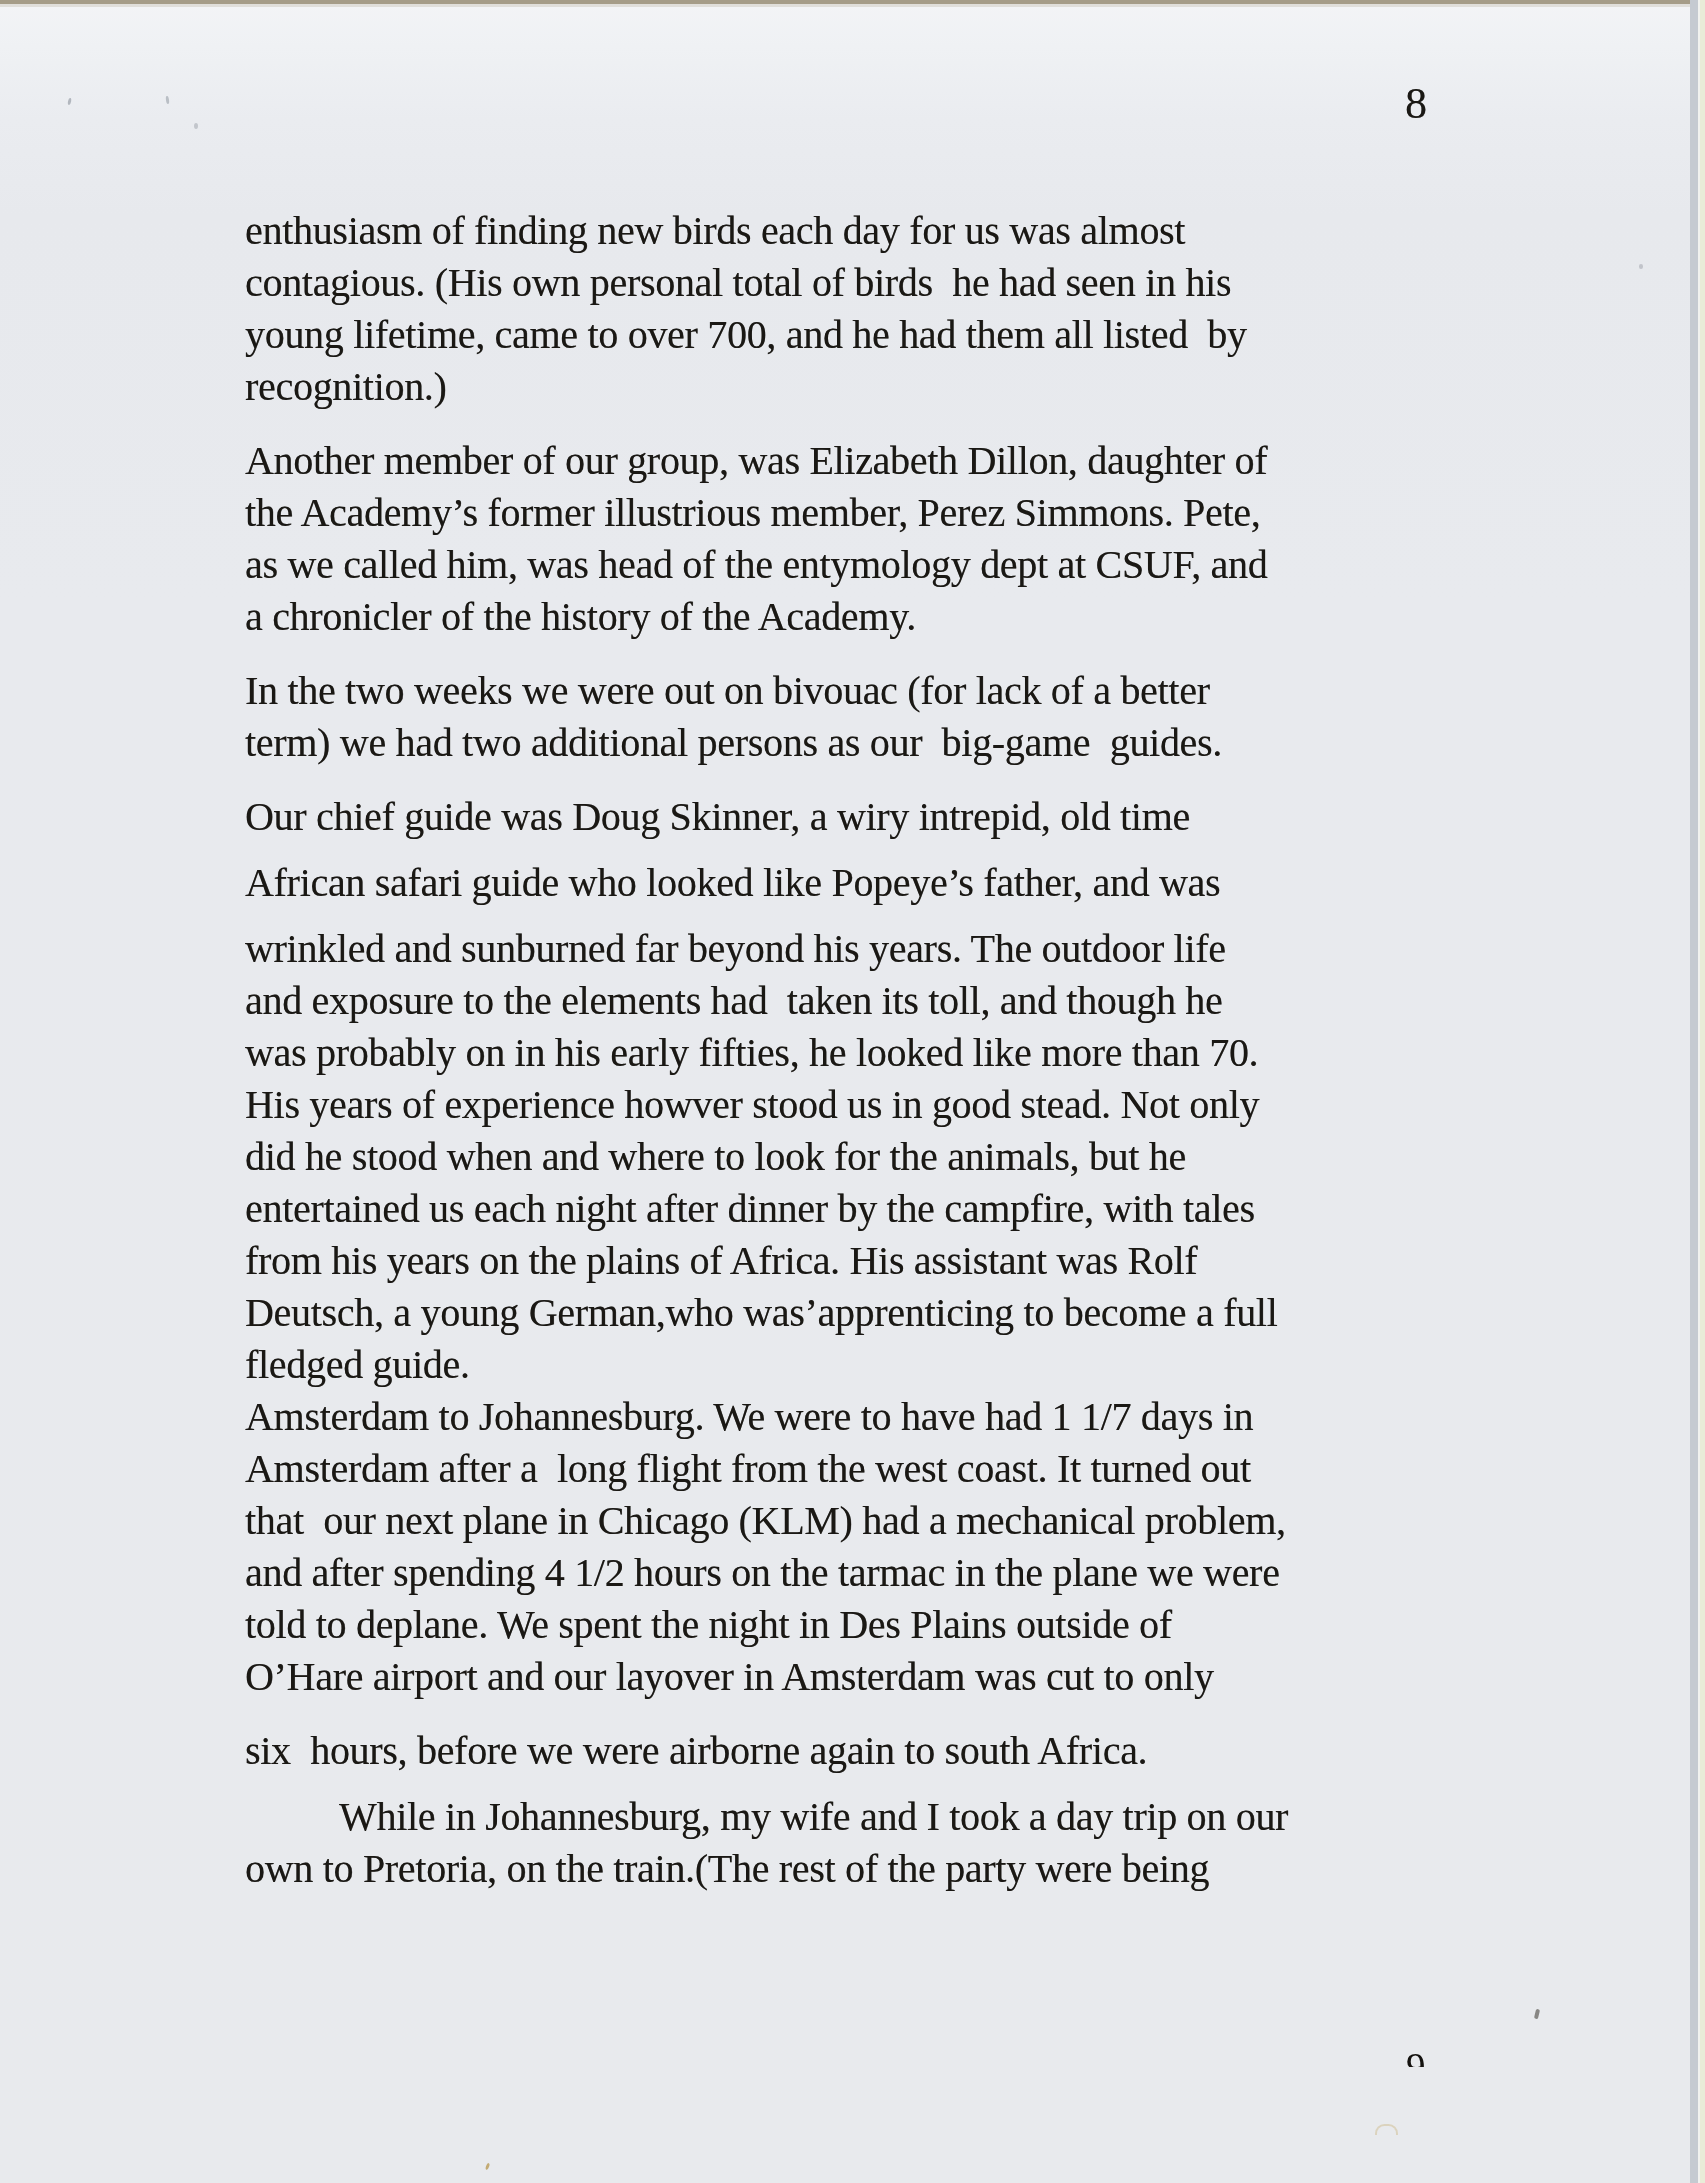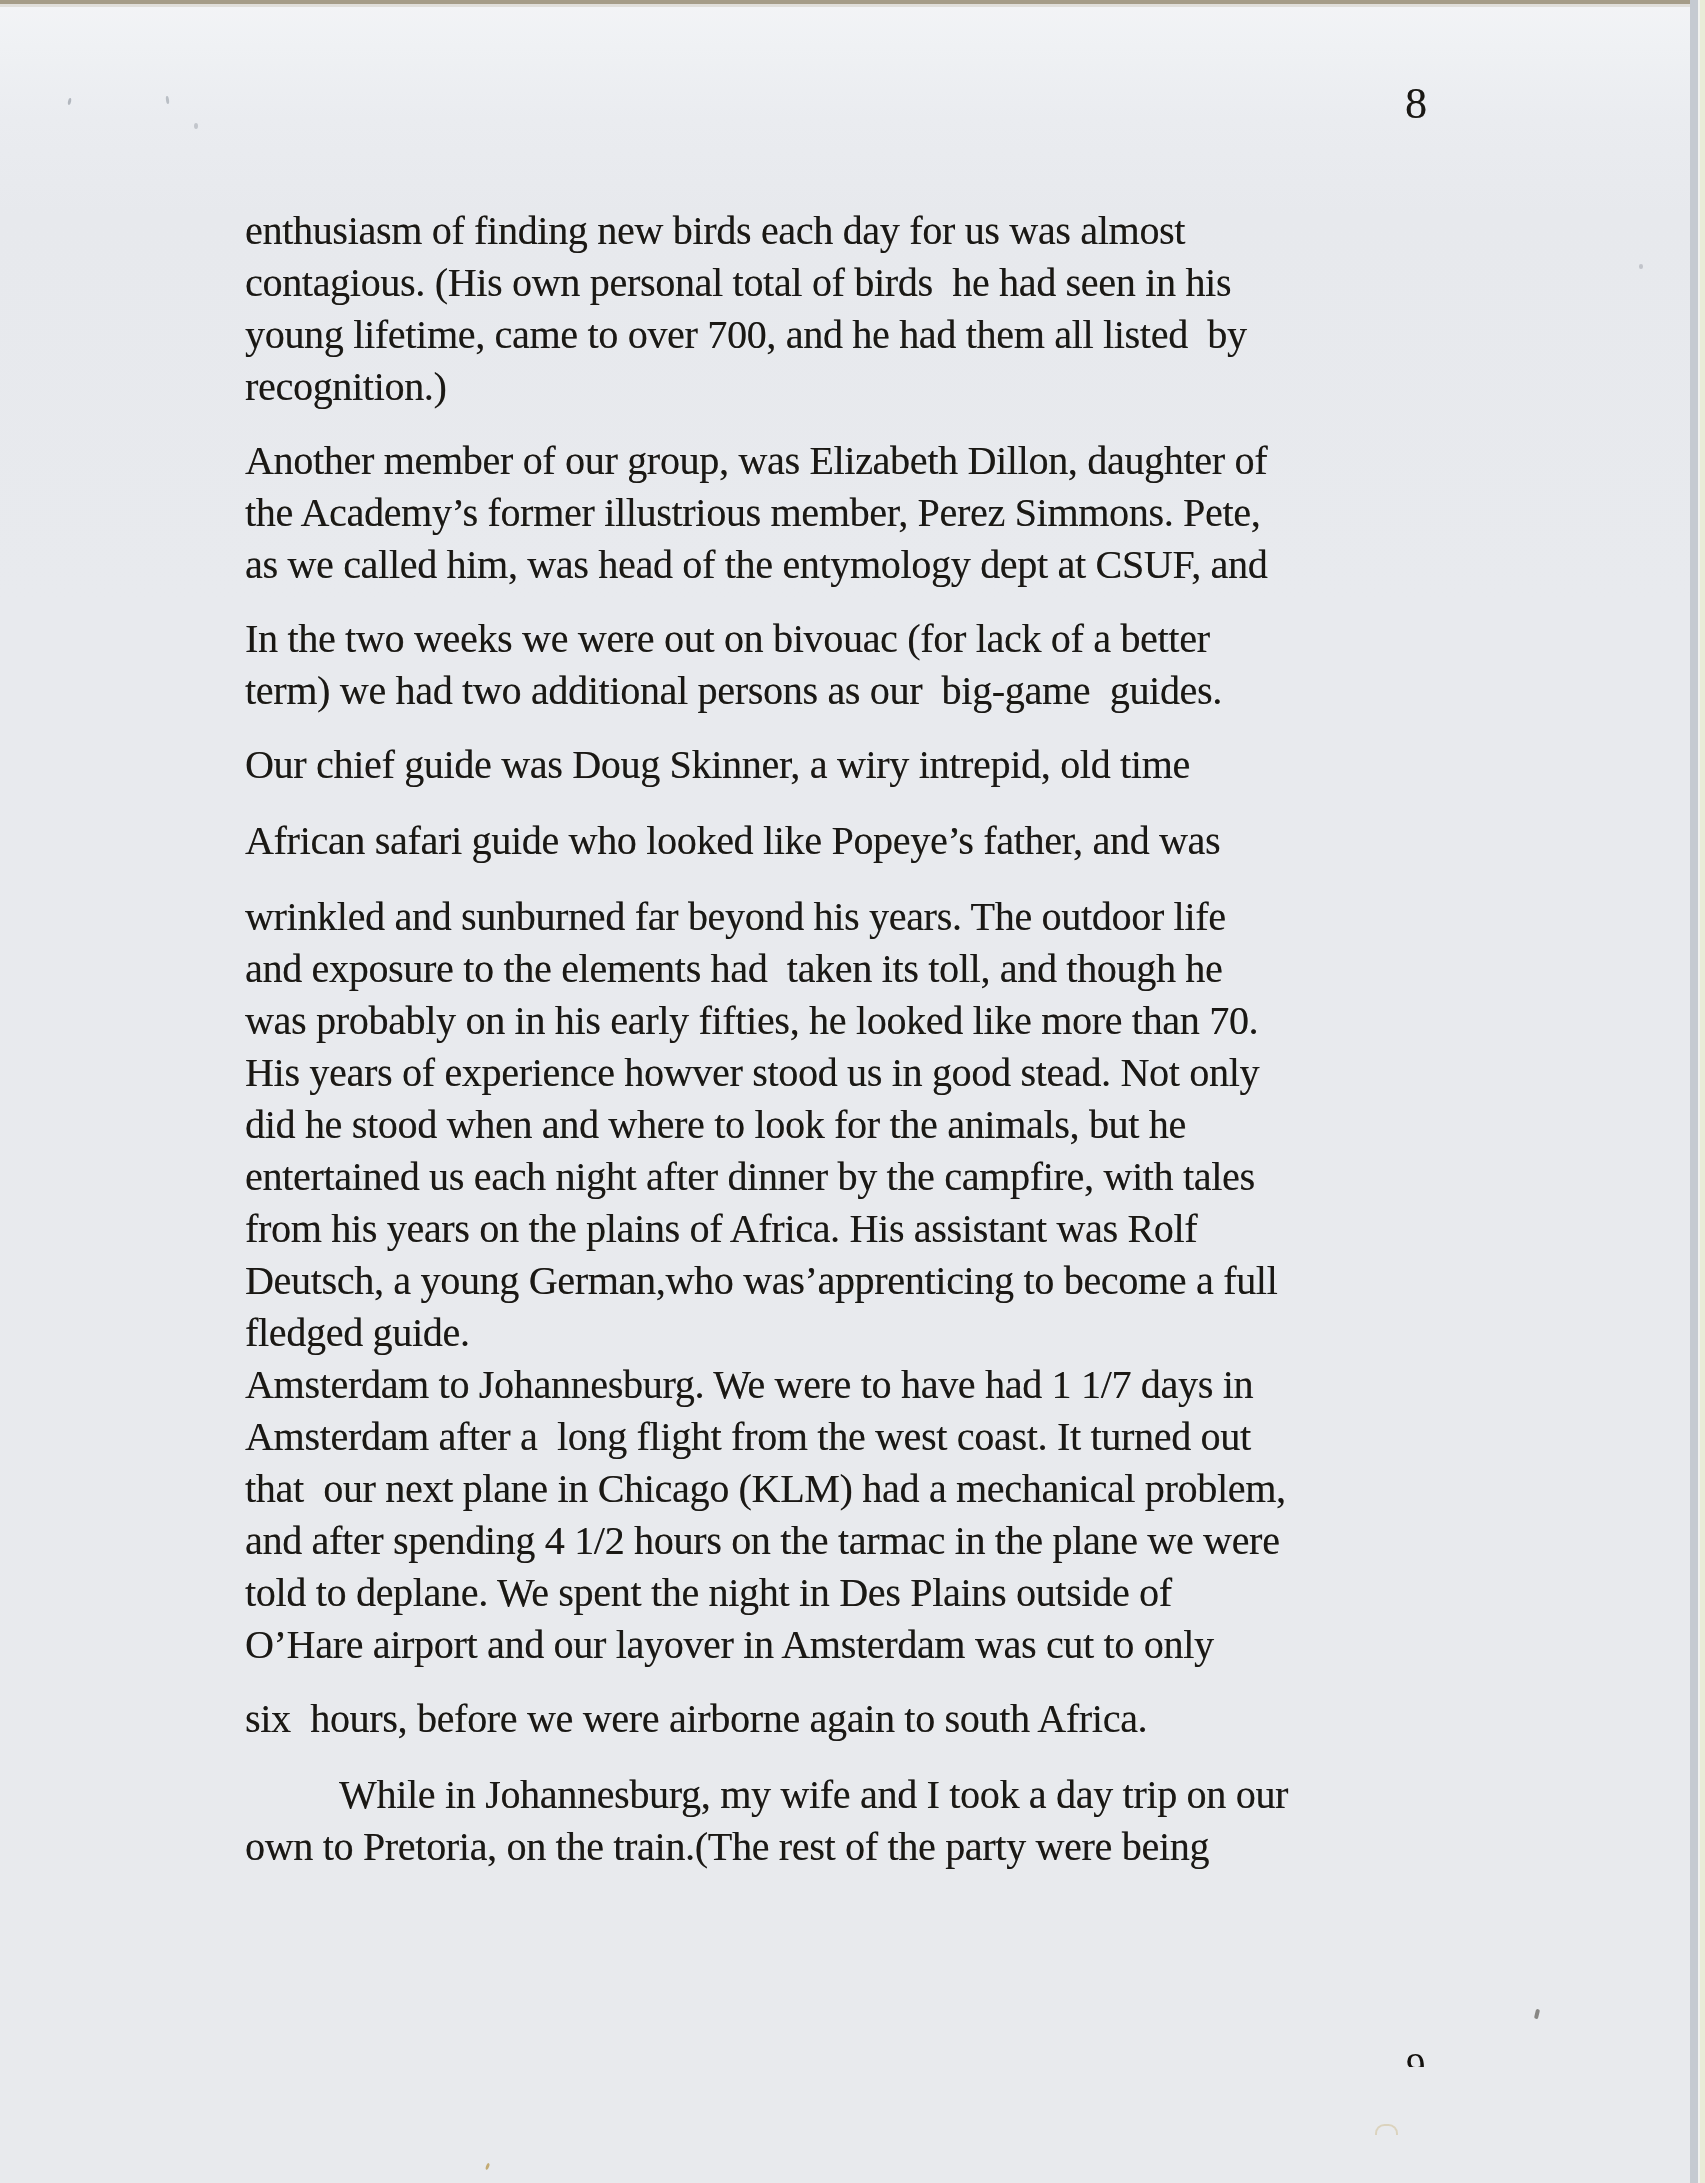--- a/index.html
+++ b/index.html
@@ -42,21 +42,21 @@
   }
   .line{
     white-space:pre;
     font-size:40px;
     line-height:52px;
     height:52px;
     letter-spacing:-0.3px;
     text-shadow:0.2px 0.2px 0.4px rgba(25,23,20,.55);
   }
   .gap-para{margin-top:22px;}
-  .gap-wide{margin-top:24px;}
+  .gap-wide{margin-top:14px;}
   .indent{padding-left:94px;}
   .partial-digit{
     position:absolute;left:1406px;top:2054px;width:27px;height:13.4px;
     overflow:hidden;
   }
   .partial-digit span{
     display:block;font-size:39px;line-height:39px;margin-top:-6.7px;
     color:#14120f;letter-spacing:-0.7px;
   }
   .speck{position:absolute;border-radius:50%;}
@@ -86,20 +86,21 @@
   <div class="page-number">8</div>
 
   <div id="text-block" class="text-block">
       <div class="line">enthusiasm of finding new birds each day for us was almost</div>
       <div class="line">contagious. (His own personal total of birds  he had seen in his</div>
       <div class="line">young lifetime, came to over 700, and he had them all listed  by</div>
       <div class="line">recognition.)</div>
       <div class="line gap-para">Another member of our group, was Elizabeth Dillon, daughter of</div>
       <div class="line">the Academy’s former illustrious member, Perez Simmons. Pete,</div>
       <div class="line">as we called him, was head of the entymology dept at CSUF, and</div>
+      <div class="line">a chronicler of the history of the Academy.</div>
       <div class="line gap-para">In the two weeks we were out on bivouac (for lack of a better</div>
       <div class="line">term) we had two additional persons as our  big-game  guides.</div>
       <div class="line gap-para">Our chief guide was Doug Skinner, a wiry intrepid, old time</div>
       <div class="line gap-wide">African safari guide who looked like Popeye’s father, and was</div>
       <div class="line gap-wide">wrinkled and sunburned far beyond his years. The outdoor life</div>
       <div class="line">and exposure to the elements had  taken its toll, and though he</div>
       <div class="line">was probably on in his early fifties, he looked like more than 70.</div>
       <div class="line">His years of experience howver stood us in good stead. Not only</div>
       <div class="line">did he stood when and where to look for the animals, but he</div>
       <div class="line">entertained us each night after dinner by the campfire, with tales</div>

